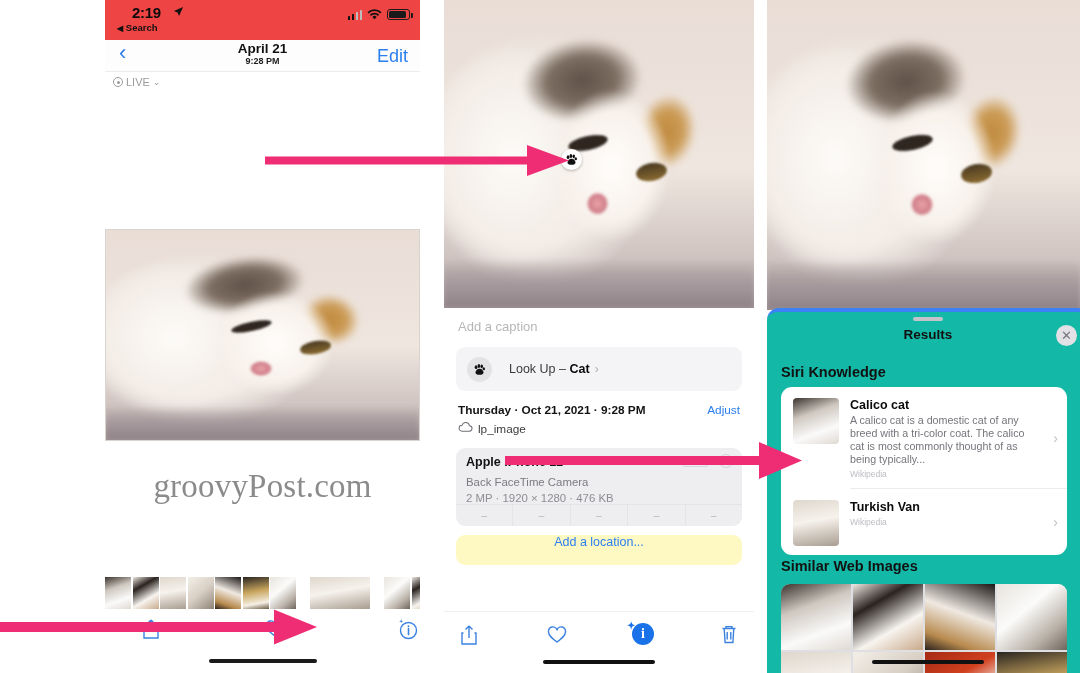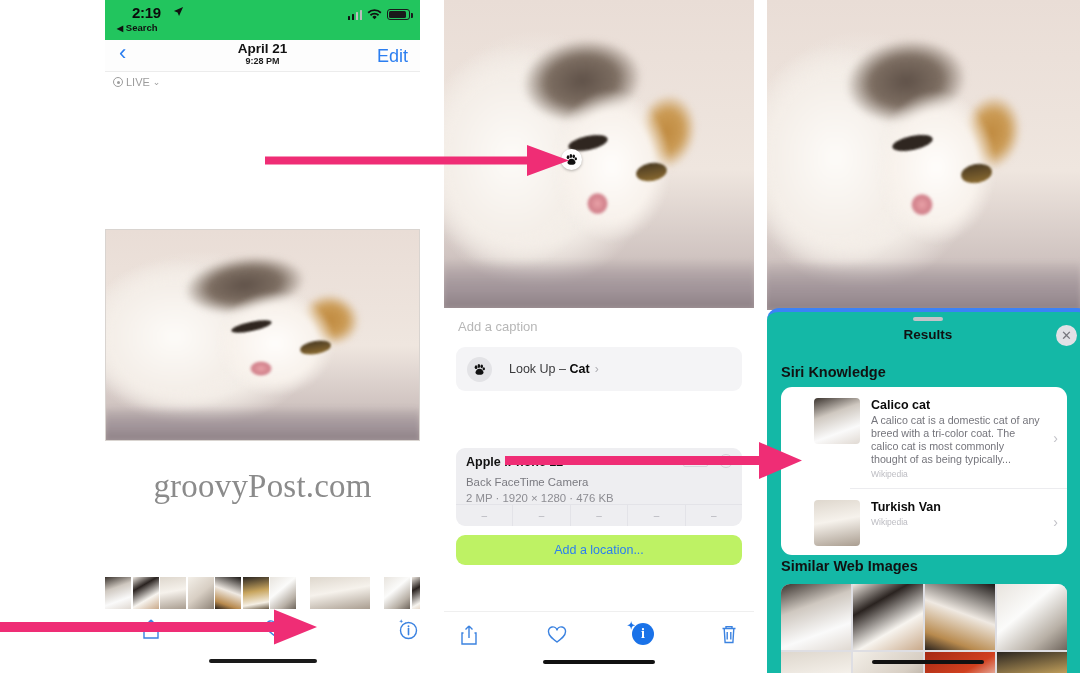--- a/index.html
+++ b/index.html
@@ -13,21 +13,21 @@
 
   
   .panel { position: absolute; top: 0; height: 673px; background: #fff; overflow: hidden; }
   .panel-left   { left: 105px; width: 315px; }
   .panel-mid    { left: 444px; width: 310px; }
   .panel-right  { left: 767px; width: 313px; }
 
   
   .statusbar {
     position: relative; height: 40px; width: 100%;
-    background: #22c55e;
+    background: #ef4444;
   }
   .sb-time {
     position: absolute; left: 27px; top: 4px;
     font-size: 15px; font-weight: 700; color: #0b0b0b;
     letter-spacing: -0.3px;
   }
   .sb-loc { position: absolute; left: 68px; top: 5px; font-size: 13px; color: #111; transform: rotate(0deg); }
   .sb-back {
     position: absolute; left: 12px; top: 22px;
     font-size: 9.5px; color: #111; font-weight: 600;
@@ -140,21 +140,21 @@
   .heif-badge { position: absolute; right: 34px; top: 8px; font-size: 7.5px; color: #c9c9cf; letter-spacing: .5px;
                 border: 1px solid #d6d6dc; border-radius: 2px; padding: 0 2px; }
   .exif-circ { position: absolute; right: 9px; top: 6px; width: 14px; height: 14px; border-radius: 50%;
                border: 1.2px solid #d2d2d8; }
   .exif-l2 { position: absolute; left: 10px; top: 28px; font-size: 11.4px; color: #7a7a80; }
   .exif-l3 { position: absolute; left: 10px; top: 44px; font-size: 11.4px; color: #8d8d93; }
   .exif-cells { position: absolute; left: 0; right: 0; bottom: 0; height: 22px; display: flex; border-top: 1px solid #e3e3e8; }
   .exif-cells .c { flex: 1; display: flex; align-items: center; justify-content: center; font-size: 10px; color: #b6b6bc; border-right: 1px solid #e3e3e8; }
   .exif-cells .c:last-child { border-right: none; }
 
-  .loc-card { top: 227px; height: 30px; background: #bef264; display: flex; align-items: center; justify-content: center; }
+  .loc-card { top: 227px; height: 30px; background: #fef9c3; display: flex; align-items: flex-start; justify-content: center; }
   .loc-card span { font-size: 12.5px; color: #2b7ef0; }
 
   .mid-toolbar { position: absolute; left: 0; bottom: 0; width: 310px; height: 62px; border-top: 1px solid #efefef; }
   .mt { position: absolute; top: 12px; color: #3b82e0; }
   .mt-share { left: 16px; }
   .mt-heart { left: 103px; top: 14px; }
   .mt-info  { left: 188px; top: 11px; }
   .mt-trash { left: 276px; }
   .info-blue { width: 22px; height: 22px; border-radius: 50%; background: #1a72e8; color: #fff;
                display: flex; align-items: center; justify-content: center; font-size: 14px; font-weight: 700;
@@ -167,21 +167,21 @@
                    border-radius: 12px 12px 0 0; border-top: 4px solid #3b82f6; }
   .grabber { position: absolute; left: 50%; transform: translateX(-50%); top: 5px; width: 30px; height: 3.5px;
              background: #c3c3c9; border-radius: 2px; }
   .results-title { position: absolute; left: 0; right: 0; top: 15px; text-align: center; font-size: 13.5px; font-weight: 700; color: #111; }
   .close-btn { position: absolute; right: 12px; top: 13px; width: 21px; height: 21px; border-radius: 50%;
                background: #e1e1e6; display: flex; align-items: center; justify-content: center;
                color: #76767d; font-size: 13px; }
   .sec-title { position: absolute; left: 14px; font-size: 14.5px; font-weight: 700; color: #111; }
   .sk-title { top: 52px; }
   .swi-title { top: 246px; }
-  .kcard-inner { display: flex; padding: 11px 10px 9px 12px; position: relative; margin-left: 21px; }
+  .kcard-inner { display: flex; padding: 11px 10px 9px 12px; position: relative; }
   .kthumb { width: 46px; height: 46px; border-radius: 4px; flex: 0 0 46px; overflow: hidden; position: relative; }
   .kbody { margin-left: 11px; flex: 1; padding-right: 16px; }
   .kname { font-size: 12.5px; font-weight: 700; color: #0b0b0b; }
   .kdesc { margin-top: 2px; font-size: 10.7px; line-height: 13px; color: #75757c; }
   .ksrc { margin-top: 3px; font-size: 8.5px; color: #bcbcc2; }
   .kchev { position: absolute; right: 9px; top: 50%; transform: translateY(-50%); color: #c2c2c8; font-size: 14px; font-weight: 300; }
   .kcards-wrap { position: absolute; left: 14px; top: 75px; width: 286px; background: #fff; border-radius: 11px; overflow: hidden; }
   .kdivider { height: 1px; background: #ececef; margin-left: 69px; }
 
   .webgrid { position: absolute; left: 14px; top: 272px; width: 286px; border-radius: 9px; overflow: hidden;
@@ -353,20 +353,32 @@
               <path d="M7 6.2c2.6 0 4.3 2.2 4.3 4 0 1.6-1.6 2.5-4.3 2.5S2.7 11.8 2.7 10.2c0-1.8 1.7-4 4.3-4z" fill="#111"></path>
             </svg>
           </span>
           <span class="lookup-text">
             <span>Look Up – </span><b>Cat</b>
           </span>
           <span class="lookup-chev">›</span>
         </div>
       </div>
 
+      <div class="datarow">
+        <div class="dr-line1">Thursday · Oct 21, 2021 · 9:28 PM</div>
+        <div class="dr-adjust">Adjust</div>
+        <div class="dr-line2">
+          <span>
+            <svg width="15" height="11" viewBox="0 0 16 11" fill="none" stroke="#6f6f76" stroke-width="1.1">
+              <path d="M4.3 9.4h7.6a2.9 2.9 0 0 0 .3-5.8A4 4 0 0 0 4.4 3 2.9 2.9 0 0 0 4.3 9.4z"></path>
+              </svg>
+          </span>
+          <span>lp_image</span>
+        </div>
+      </div>
 
       <div class="card exif-card">
         <div class="exif-head">Apple iPhone 12</div>
         <div class="heif-badge">HEIF</div>
         <div class="exif-circ"></div>
         <div class="exif-l2">Back FaceTime Camera</div>
         <div class="exif-l3">2 MP · 1920 × 1280 · 476 KB</div>
         <div class="exif-cells">
           <div class="c">–</div>
           <div class="c">–</div>

